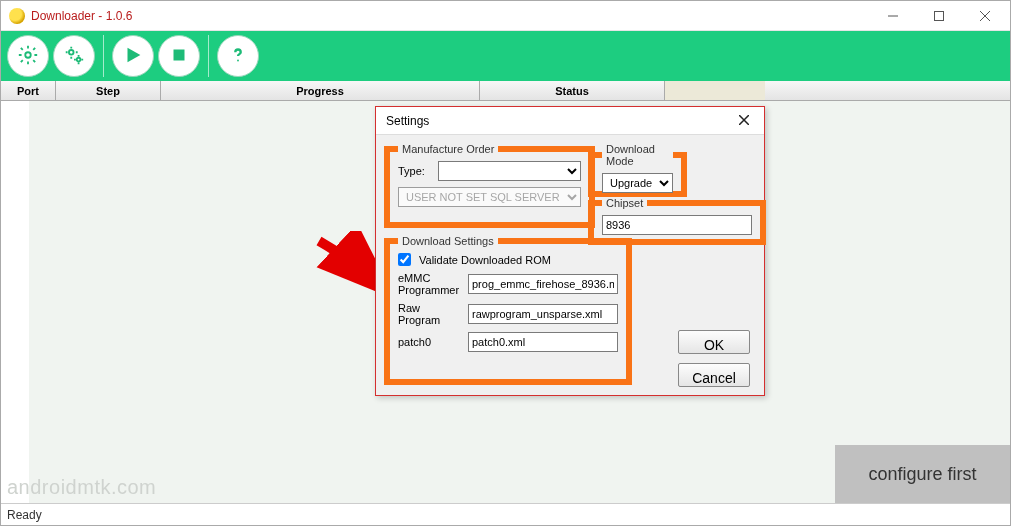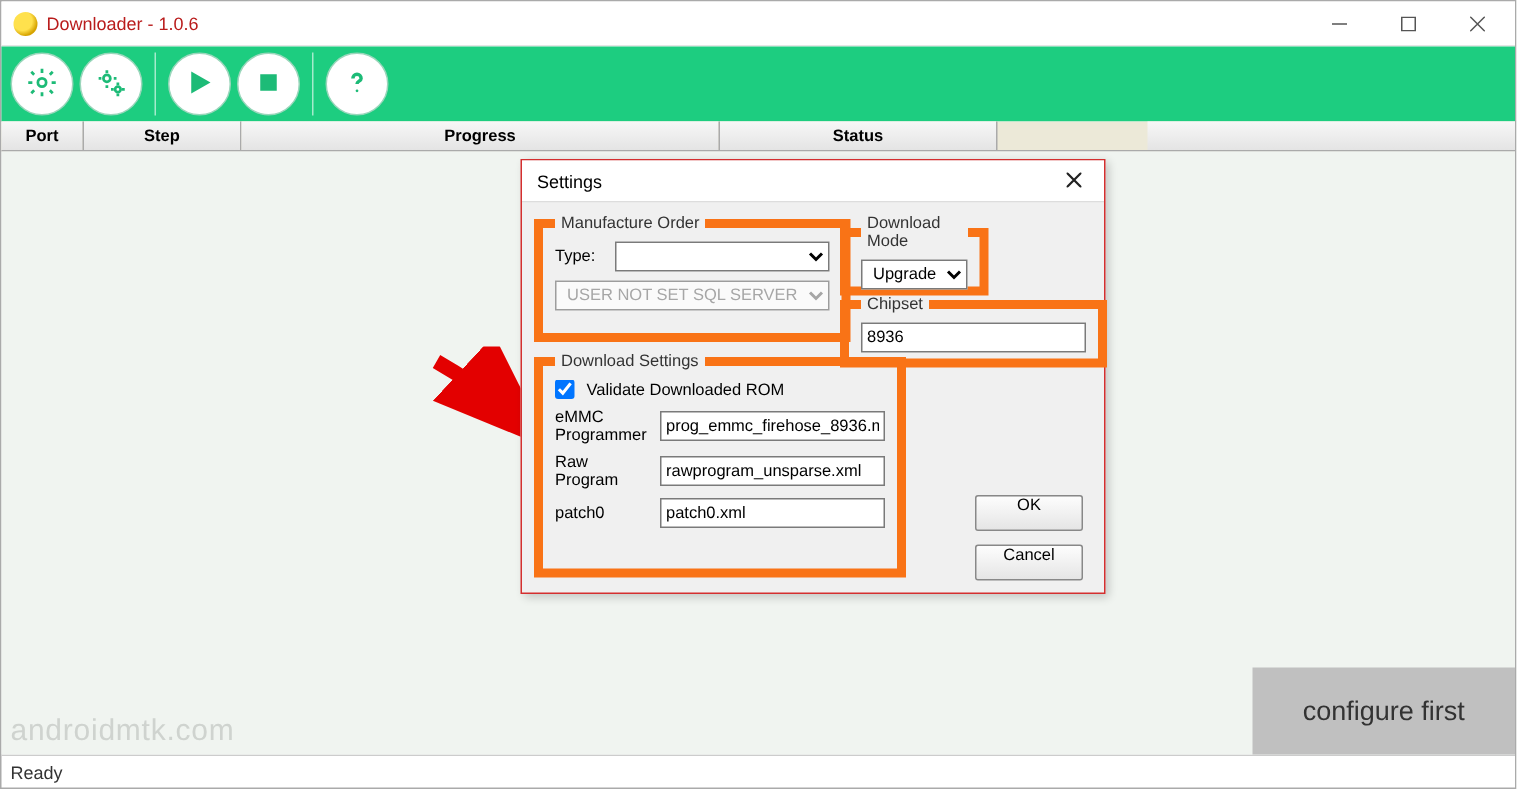--- a/index.html
+++ b/index.html
@@ -66,20 +66,21 @@
   .col-status { width: 185px; }
   .col-progress { flex: 1; }
   .col-time { width: 100px; margin-top: 39px; }
   .col-end { width: 245px; border-right: none; }
 
   .client {
     flex: 1;
     background: #f0f4f0;
     position: relative;
     overflow: hidden;
+    margin-left: 28px;
   }
 
   .statusbar {
     height: 22px; border-top: 1px solid #ccc;
     display: flex; align-items: center;
     padding: 0 6px;
     font-size: 12px; color: #333;
   }
 
   
@@ -122,22 +123,22 @@
     height: 20px; background:#fff; font: inherit;
     padding: 1px 3px; flex:1;
   }
   .select.disabled { color:#888; background:#fff; }
   .chk { margin:0 4px 0 0; }
 
   .btn {
     position:absolute; width:72px; height:24px;
     background: linear-gradient(#fdfdfd,#e5e5e5);
     border:1px solid #888; border-radius:2px;
-    display:flex;align-items:flex-start;justify-content:center;
-    font-size:11px;
+    display:flex;align-items:flex-end;justify-content:center;
+    font-size:14px;
   }
   .btn-ok { right:14px; top:195px; }
   .btn-cancel { right:14px; top:228px; }
 
   
   .arrow {
     position: absolute;
     left: 280px; top: 130px;
     pointer-events: none;
   }

